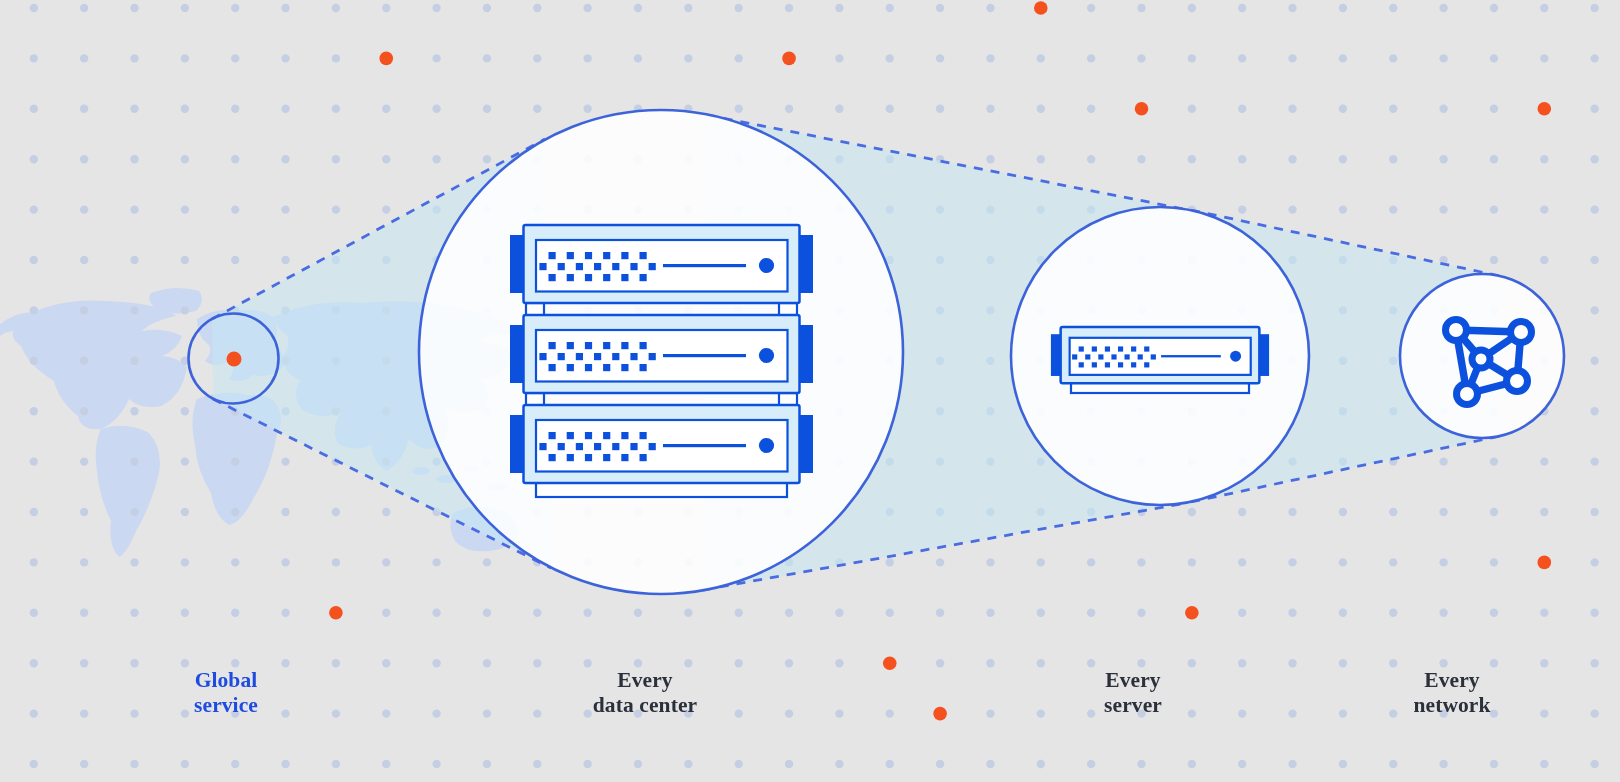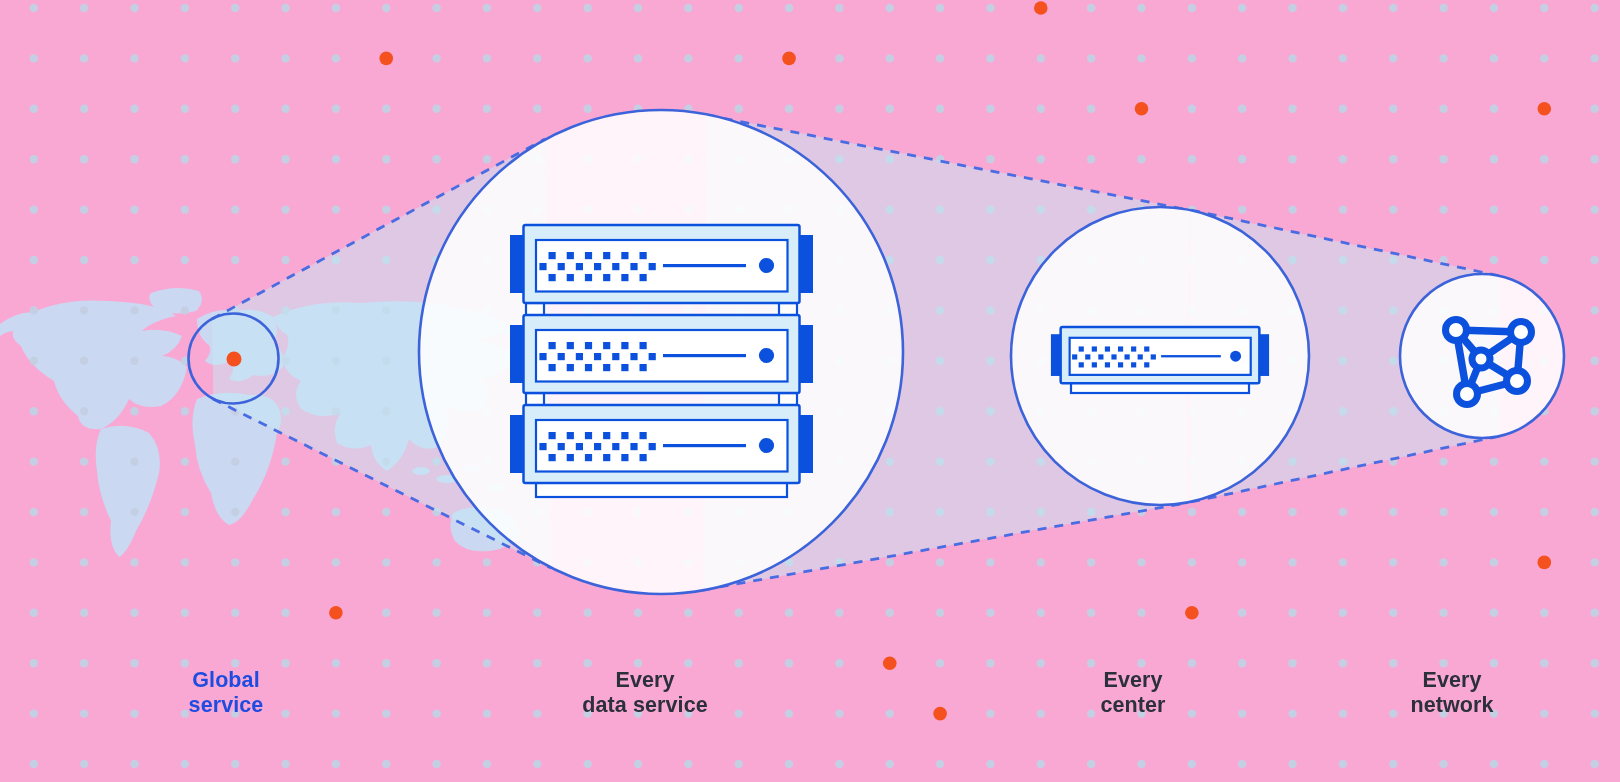--- a/index.html
+++ b/index.html
@@ -1,17 +1,17 @@
 <!DOCTYPE html>
 <html style="--accent-blue: #1e4ce0; --label-dark: #2b303b; --circle-stroke: #3d63da; --dash-blue: #4a6ce2; --strong-blue: #0b51dd; --server-body-fill: #d7eefa; --server-panel-fill: #ffffff; --cone-fill: #c4e7f3; --map-fill: #cbd8f2; --grid-dot: #c5cfe4; --orange: #f4511e;"><head>
 <meta charset="utf-8">
 <style>
   html,body{margin:0;padding:0;background:#fff;}
-  #stage{position:relative;width:1620px;height:782px;background:#f9a8d4;overflow:hidden;
-         font-family:Liberation Sans, sans-serif;}
+  #stage{position:relative;width:1620px;height:782px;background:#e5e5e5;overflow:hidden;
+         font-family:Liberation Serif, serif;}
   #scene{position:absolute;left:0;top:0;}
   .map{fill:var(--map-fill);}
   .gdot{fill:var(--grid-dot);}
   .odot{fill:var(--orange);}
   .cone{fill:var(--cone-fill);opacity:.5;}
   .dash{stroke:var(--dash-blue);stroke-width:2.8;stroke-dasharray:9 8;fill:none;}
   .ring{fill:rgba(255,255,255,.87);stroke:var(--circle-stroke);stroke-width:2.6;}
   .eur{fill:none;stroke:var(--circle-stroke);stroke-width:2.6;}
   .sb{fill:var(--strong-blue);}
   .sbody{fill:var(--server-body-fill);stroke:var(--strong-blue);stroke-width:2.5;}
@@ -706,23 +706,23 @@
         <circle cx="44" cy="48" r="9" class="netnode"></circle>
       </g>
     </svg>
 
   <div class="lbl accent" style="left:226px;top:668px">
     <div>Global</div>
     <div>service</div>
   </div>
   <div class="lbl" style="left:645px;top:668px">
     <div>Every</div>
-    <div>data service</div>
+    <div>data center</div>
   </div>
   <div class="lbl" style="left:1133px;top:668px">
     <div>Every</div>
-    <div>center</div>
+    <div>server</div>
   </div>
   <div class="lbl" style="left:1452px;top:668px">
     <div>Every</div>
     <div>network</div>
   </div>
 </div>
 
 </body></html>

